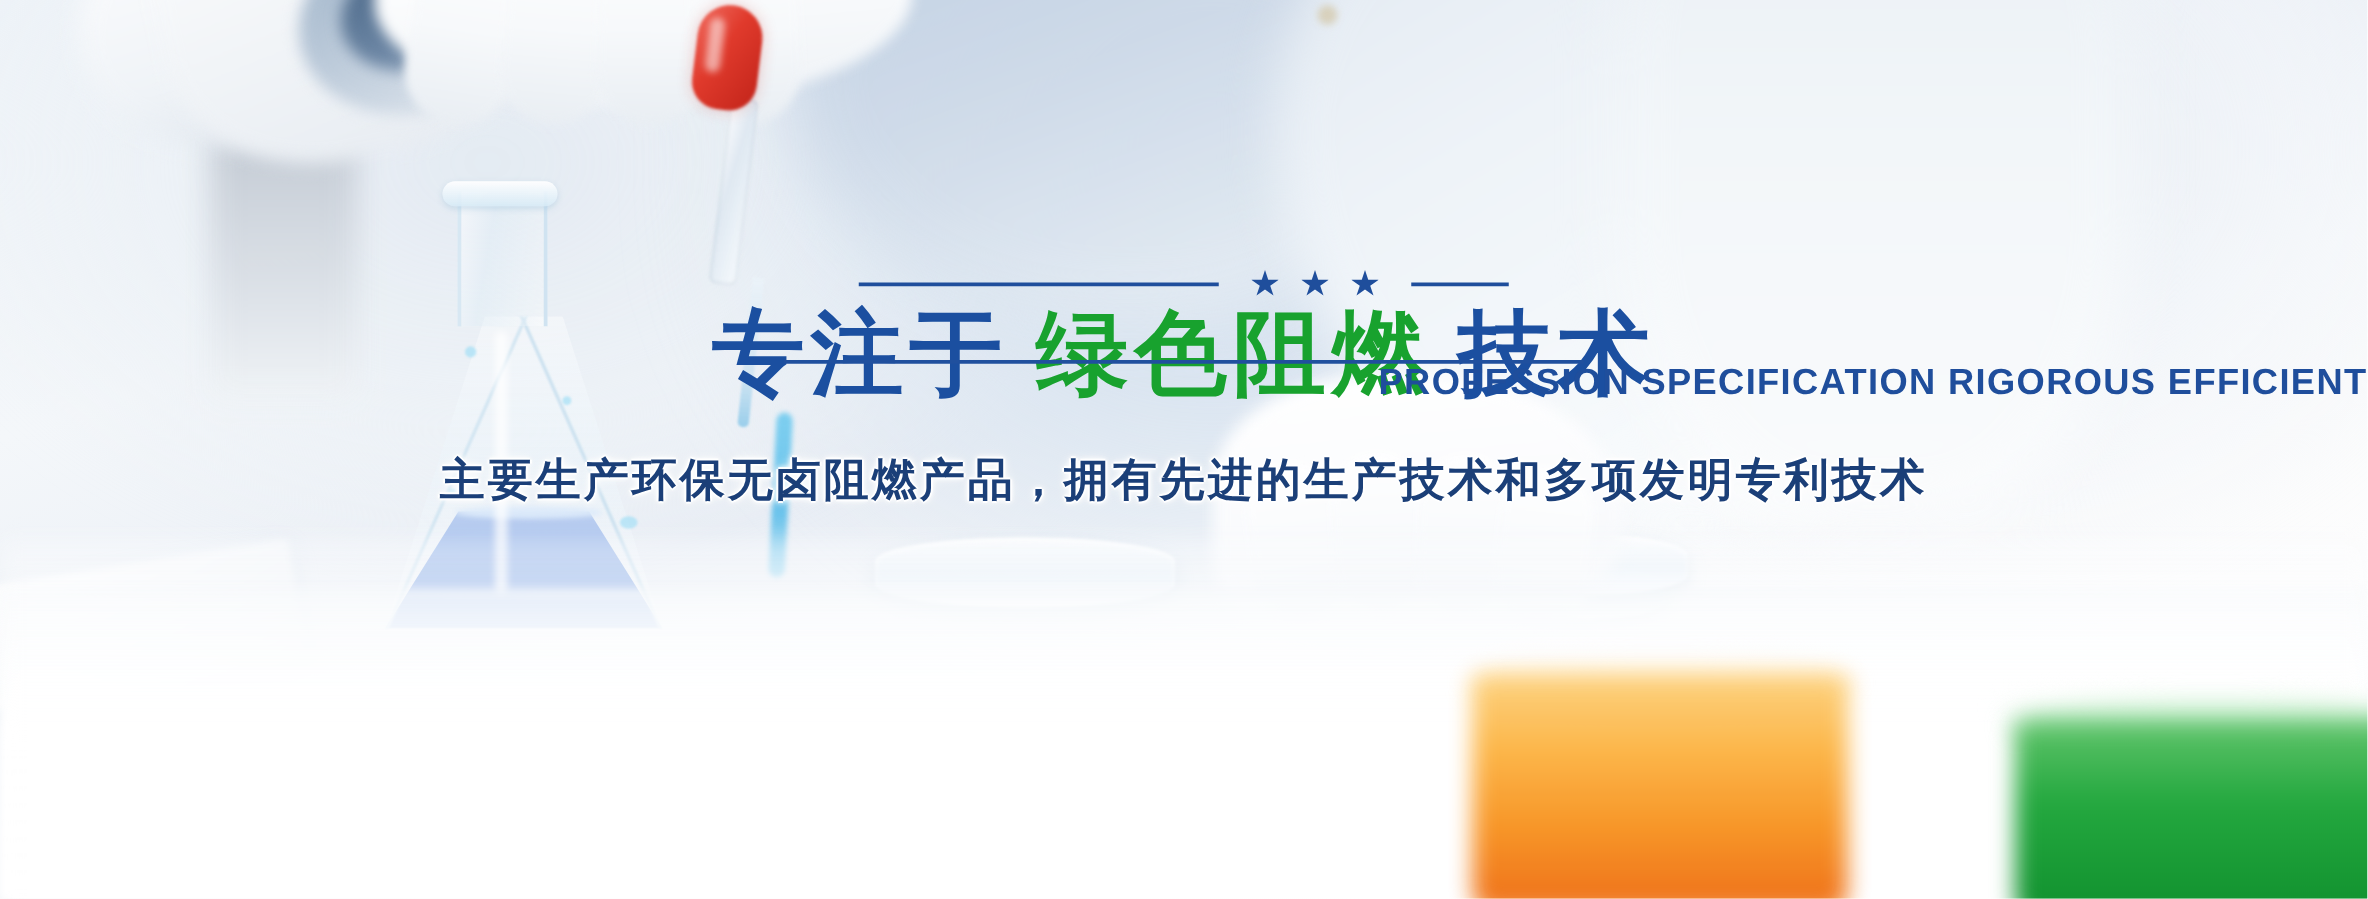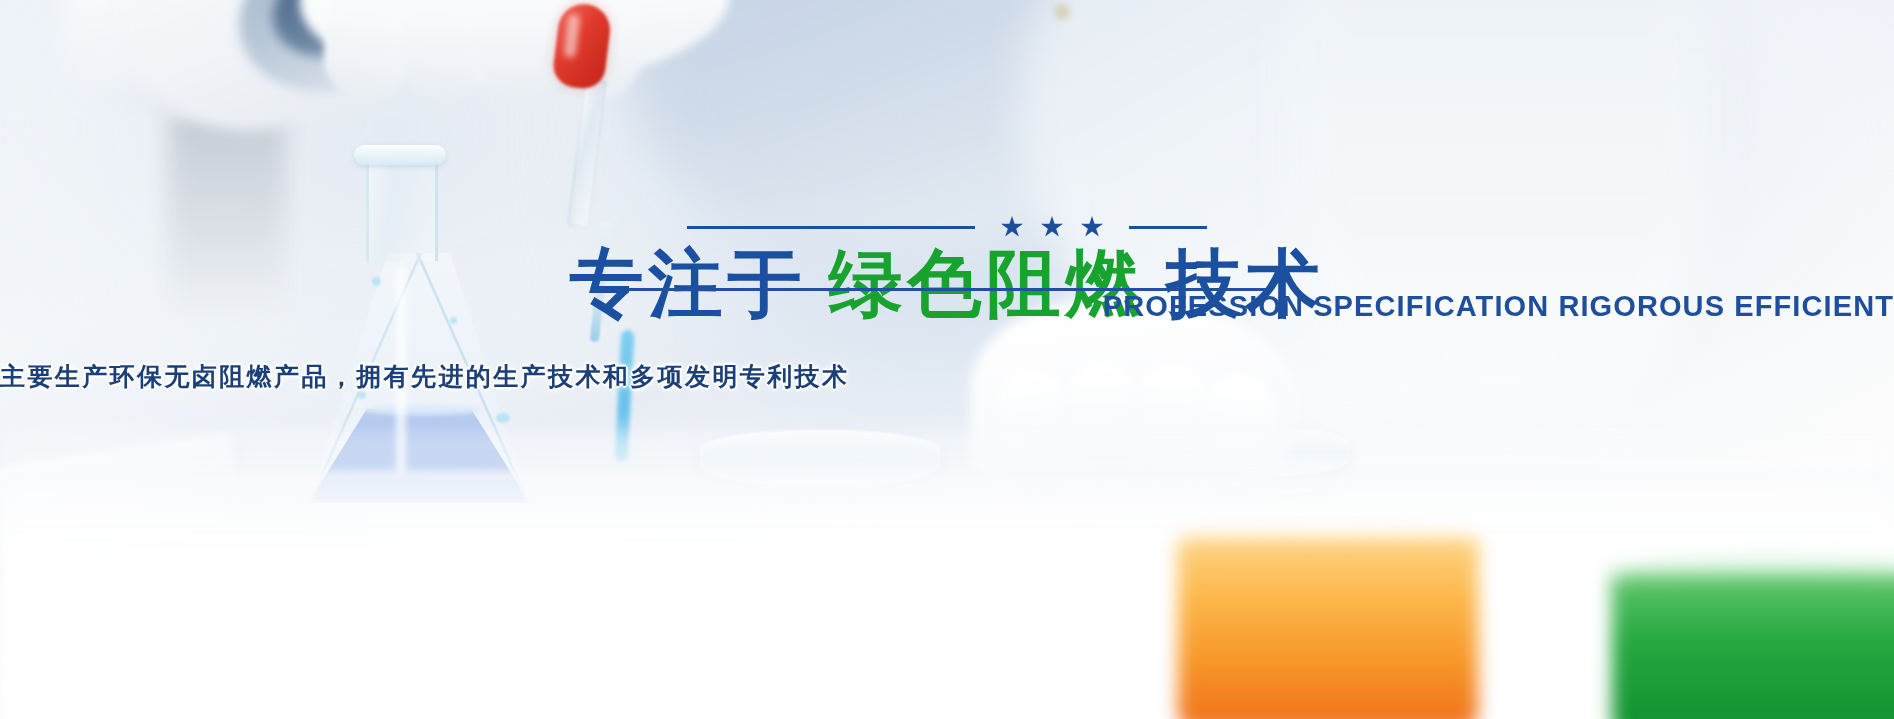--- a/index.html
+++ b/index.html
@@ -203,22 +203,23 @@
     position:absolute;left:0;right:0;top:290px;
     text-align:right;
     font-family:"Liberation Sans","DejaVu Sans",sans-serif;
     font-size:29px;font-weight:bold;letter-spacing:1.1px;
     color:#1f4e9c;
     white-space:nowrap;
   }
 
   .subtitle-cn{
     position:absolute;left:0;right:0;top:360px;
+    text-align:center;
     font-family:"DejaVu Sans","Liberation Sans",sans-serif;
-    font-size:25px;font-weight:bold;letter-spacing:2.4px;
+    font-size:36px;font-weight:bold;letter-spacing:2.4px;
     color:#1b3f78;
     white-space:nowrap;
     text-shadow:
       0 0 5px #ffffff, 0 0 5px #ffffff, 0 0 9px #ffffff,
       1.6px 0 0 rgba(255,255,255,.95), -1.6px 0 0 rgba(255,255,255,.95),
       0 1.6px 0 rgba(255,255,255,.95), 0 -1.6px 0 rgba(255,255,255,.95);
   }
 </style>
 </head>
 <body>

